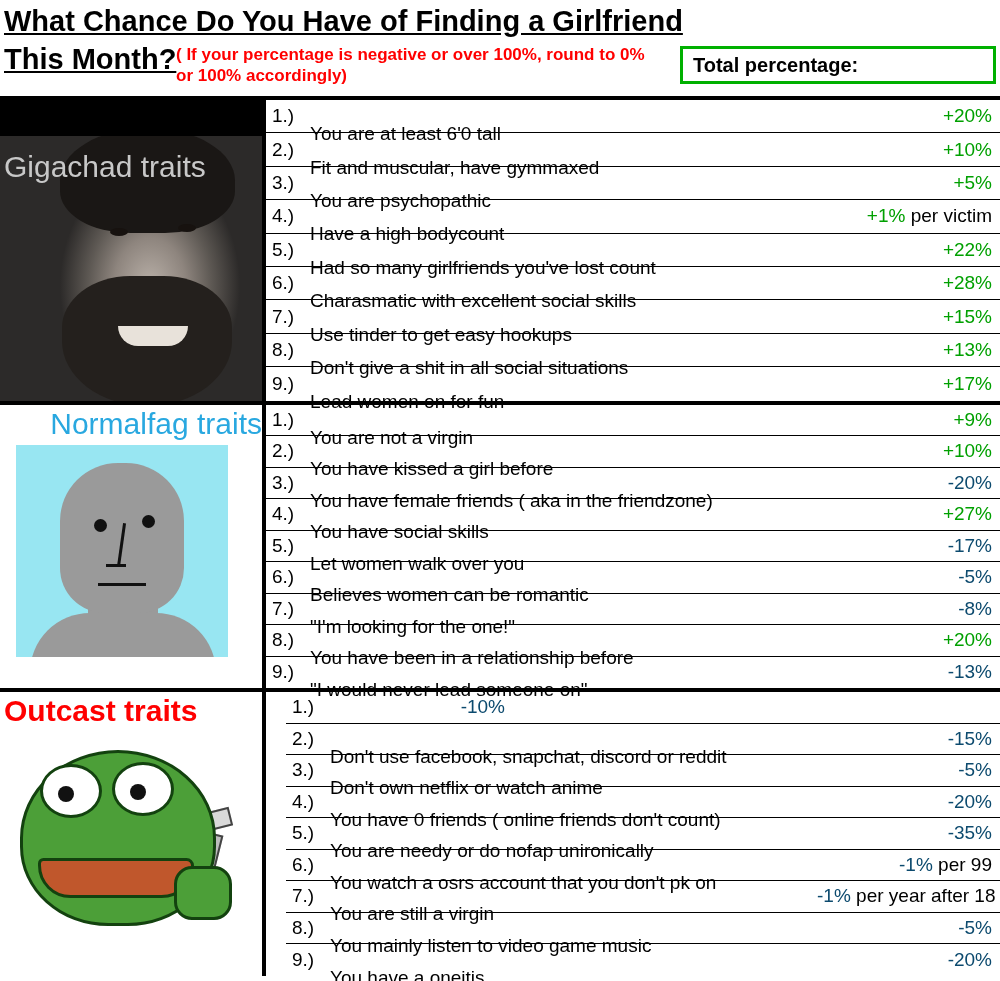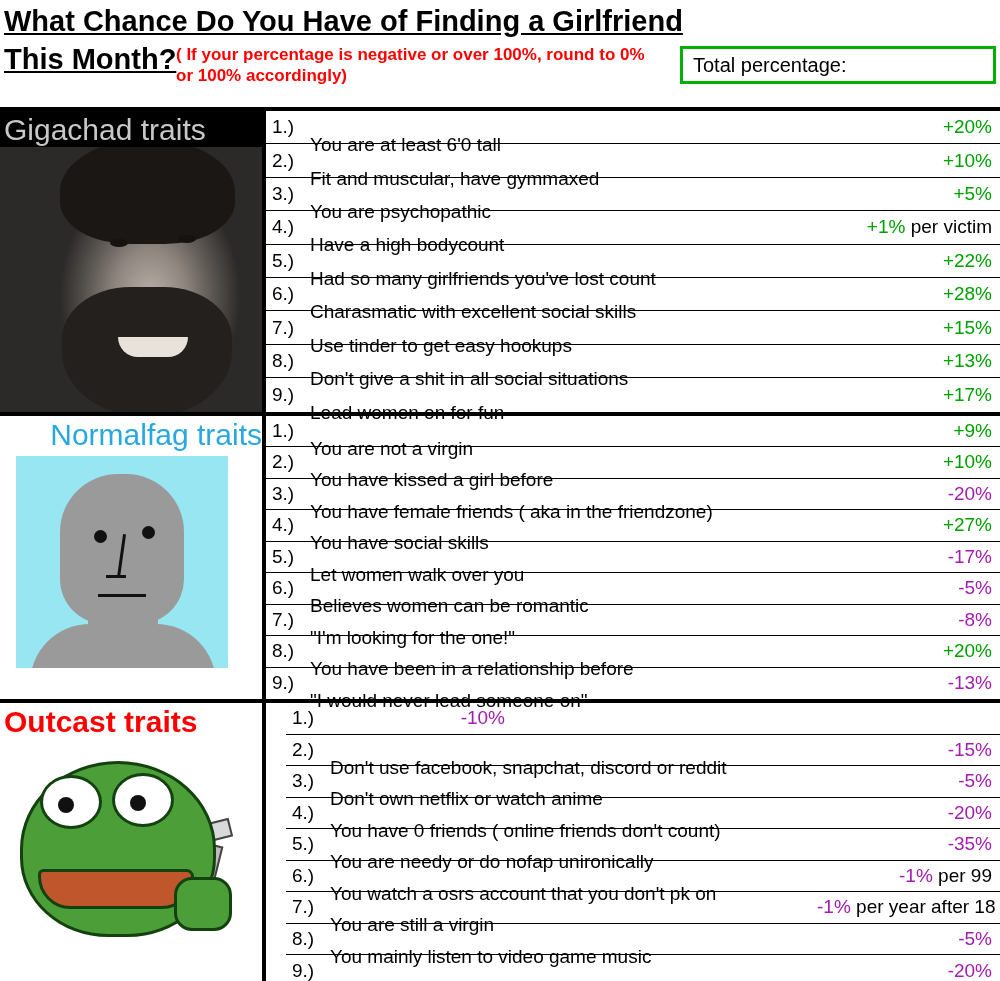--- a/index.html
+++ b/index.html
@@ -12,21 +12,21 @@
     height: 981px;
     font-family: "Liberation Sans", sans-serif;
     color: #000;
     overflow: hidden;
     position: relative;
   }
 
   
   .header {
     position: relative;
-    height: 107px;
+    height: 96px;
     box-sizing: border-box;
   }
   .title {
     font-size: 29px;
     font-weight: bold;
     line-height: 38px;
     letter-spacing: 0px;
     padding: 2px 0 0 4px;
     width: 680px;
     text-decoration: underline;
@@ -49,20 +49,21 @@
     height: 38px;
     border: 3px solid #00b000;
     box-sizing: border-box;
     display: flex;
     align-items: center;
     background: #fff;
   }
   .total-label {
     font-size: 20px;
     padding-left: 10px;
+    font-weight: bold;
   }
 
   
   .sheet {
     border-top: 4px solid #000;
     box-sizing: border-box;
   }
   .section {
     display: flex;
     border-bottom: 4px solid #000;
@@ -117,27 +118,27 @@
   }
   .row-val {
     width: 175px;
     min-width: 175px;
     text-align: right;
     padding-right: 8px;
     font-size: 19px;
     white-space: nowrap;
   }
   .pos { color: #00a000; }
-  .neg { color: #a21caf; }
+  .neg { color: #0c4a6e; }
   .suffix { color: #000; }
 
   
   .sec1 .row { height: 33.4px; }
   .sec1 .left-cell { background: #000; }
-  .sec1 .cat-label { background: transparent; position: relative; z-index: 2;}
+  .sec1 .cat-label { background: transparent; position: relative; z-index: 2; margin-top: 48px;}
 
   
   .chad-img {
     position: absolute;
     left: 0; top: 36px;
     width: 266px;
     height: 265px;
     background:
       radial-gradient(ellipse 90px 120px at 150px 150px, #b9b0a8 0%, #8e857e 40%, #5e5954 68%, #2c2a29 100%),
       linear-gradient(180deg, #5a5a5a 0%, #1d1d1d 100%);

